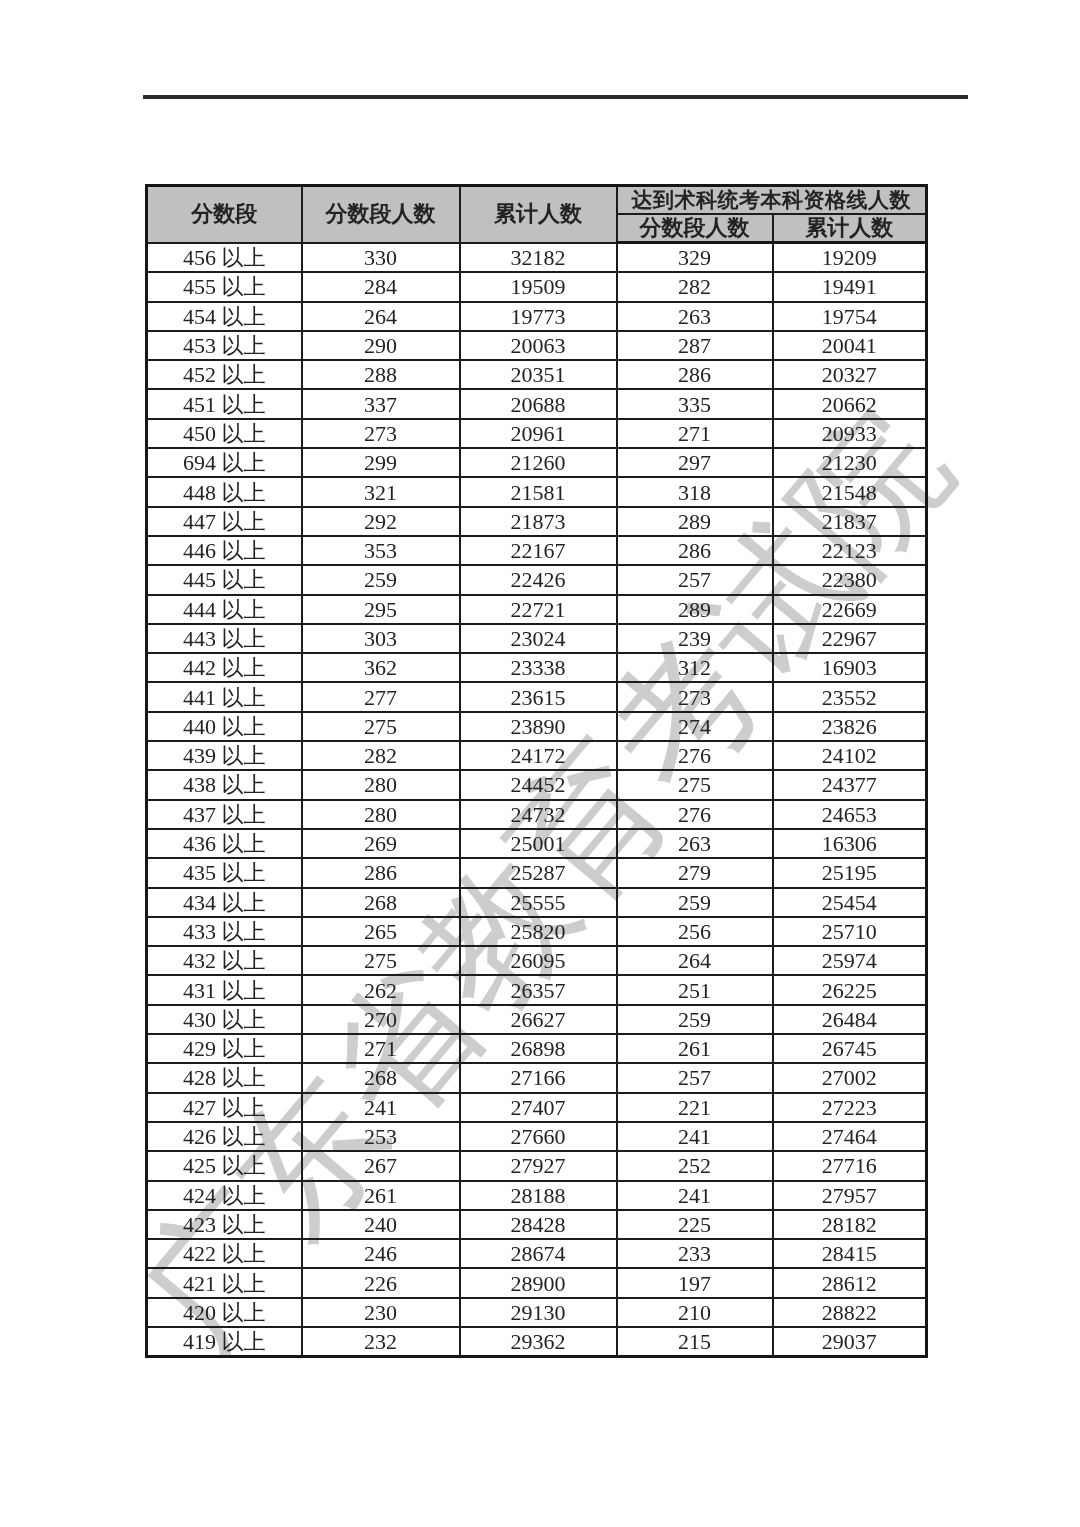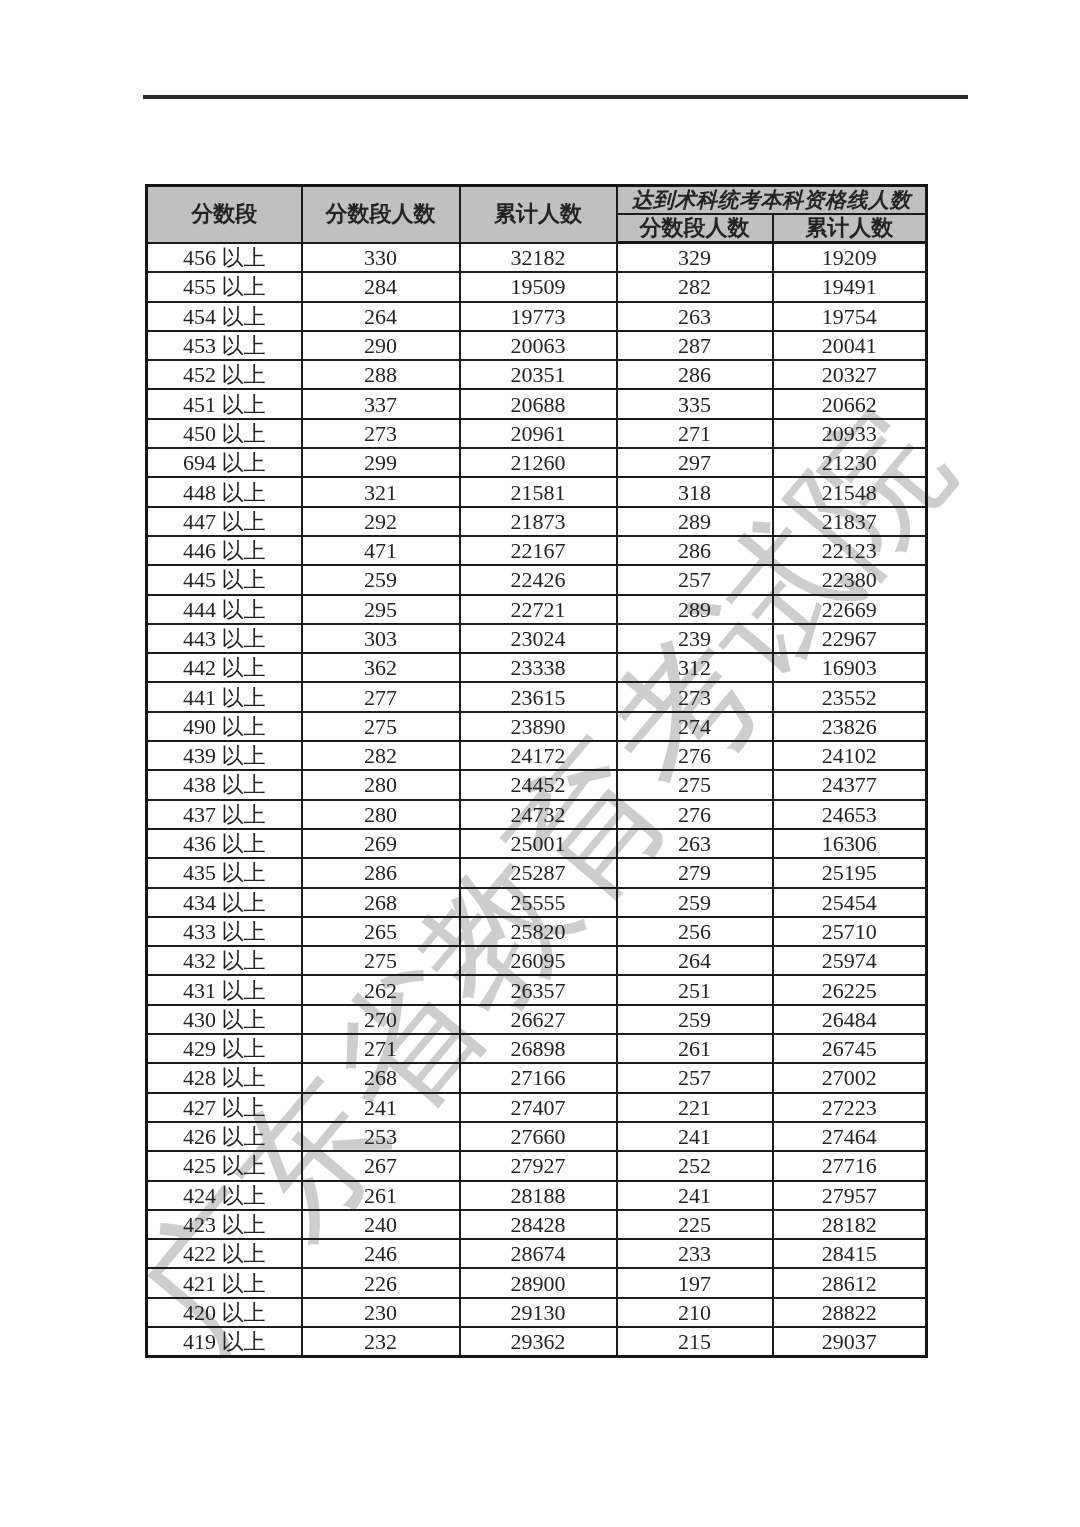--- a/index.html
+++ b/index.html
@@ -51,21 +51,20 @@
   .score-table thead th {
     background: #c0c0c0;
     font-weight: bold;
     font-size: 22px;
     height: 26px;
     line-height: 26px;
   }
   .score-table thead th.span-head {
     font-size: 21px;
     letter-spacing: 0.5px;
-    font-style: italic;
   }
   .score-table thead tr:last-child th { border-bottom: 3px solid #161616; }
   .score-table tbody td {
     font-size: 22px;
     height: 27.3px;
     line-height: 27px;
     background: transparent;
   }
 </style>
 </head>
@@ -161,21 +160,21 @@
         </tr>
         <tr>
           <td>447 以上</td>
           <td>292</td>
           <td>21873</td>
           <td>289</td>
           <td>21837</td>
         </tr>
         <tr>
           <td>446 以上</td>
-          <td>471</td>
+          <td>353</td>
           <td>22167</td>
           <td>286</td>
           <td>22123</td>
         </tr>
         <tr>
           <td>445 以上</td>
           <td>259</td>
           <td>22426</td>
           <td>257</td>
           <td>22380</td>
@@ -202,21 +201,21 @@
           <td>16903</td>
         </tr>
         <tr>
           <td>441 以上</td>
           <td>277</td>
           <td>23615</td>
           <td>273</td>
           <td>23552</td>
         </tr>
         <tr>
-          <td>490 以上</td>
+          <td>440 以上</td>
           <td>275</td>
           <td>23890</td>
           <td>274</td>
           <td>23826</td>
         </tr>
         <tr>
           <td>439 以上</td>
           <td>282</td>
           <td>24172</td>
           <td>276</td>

